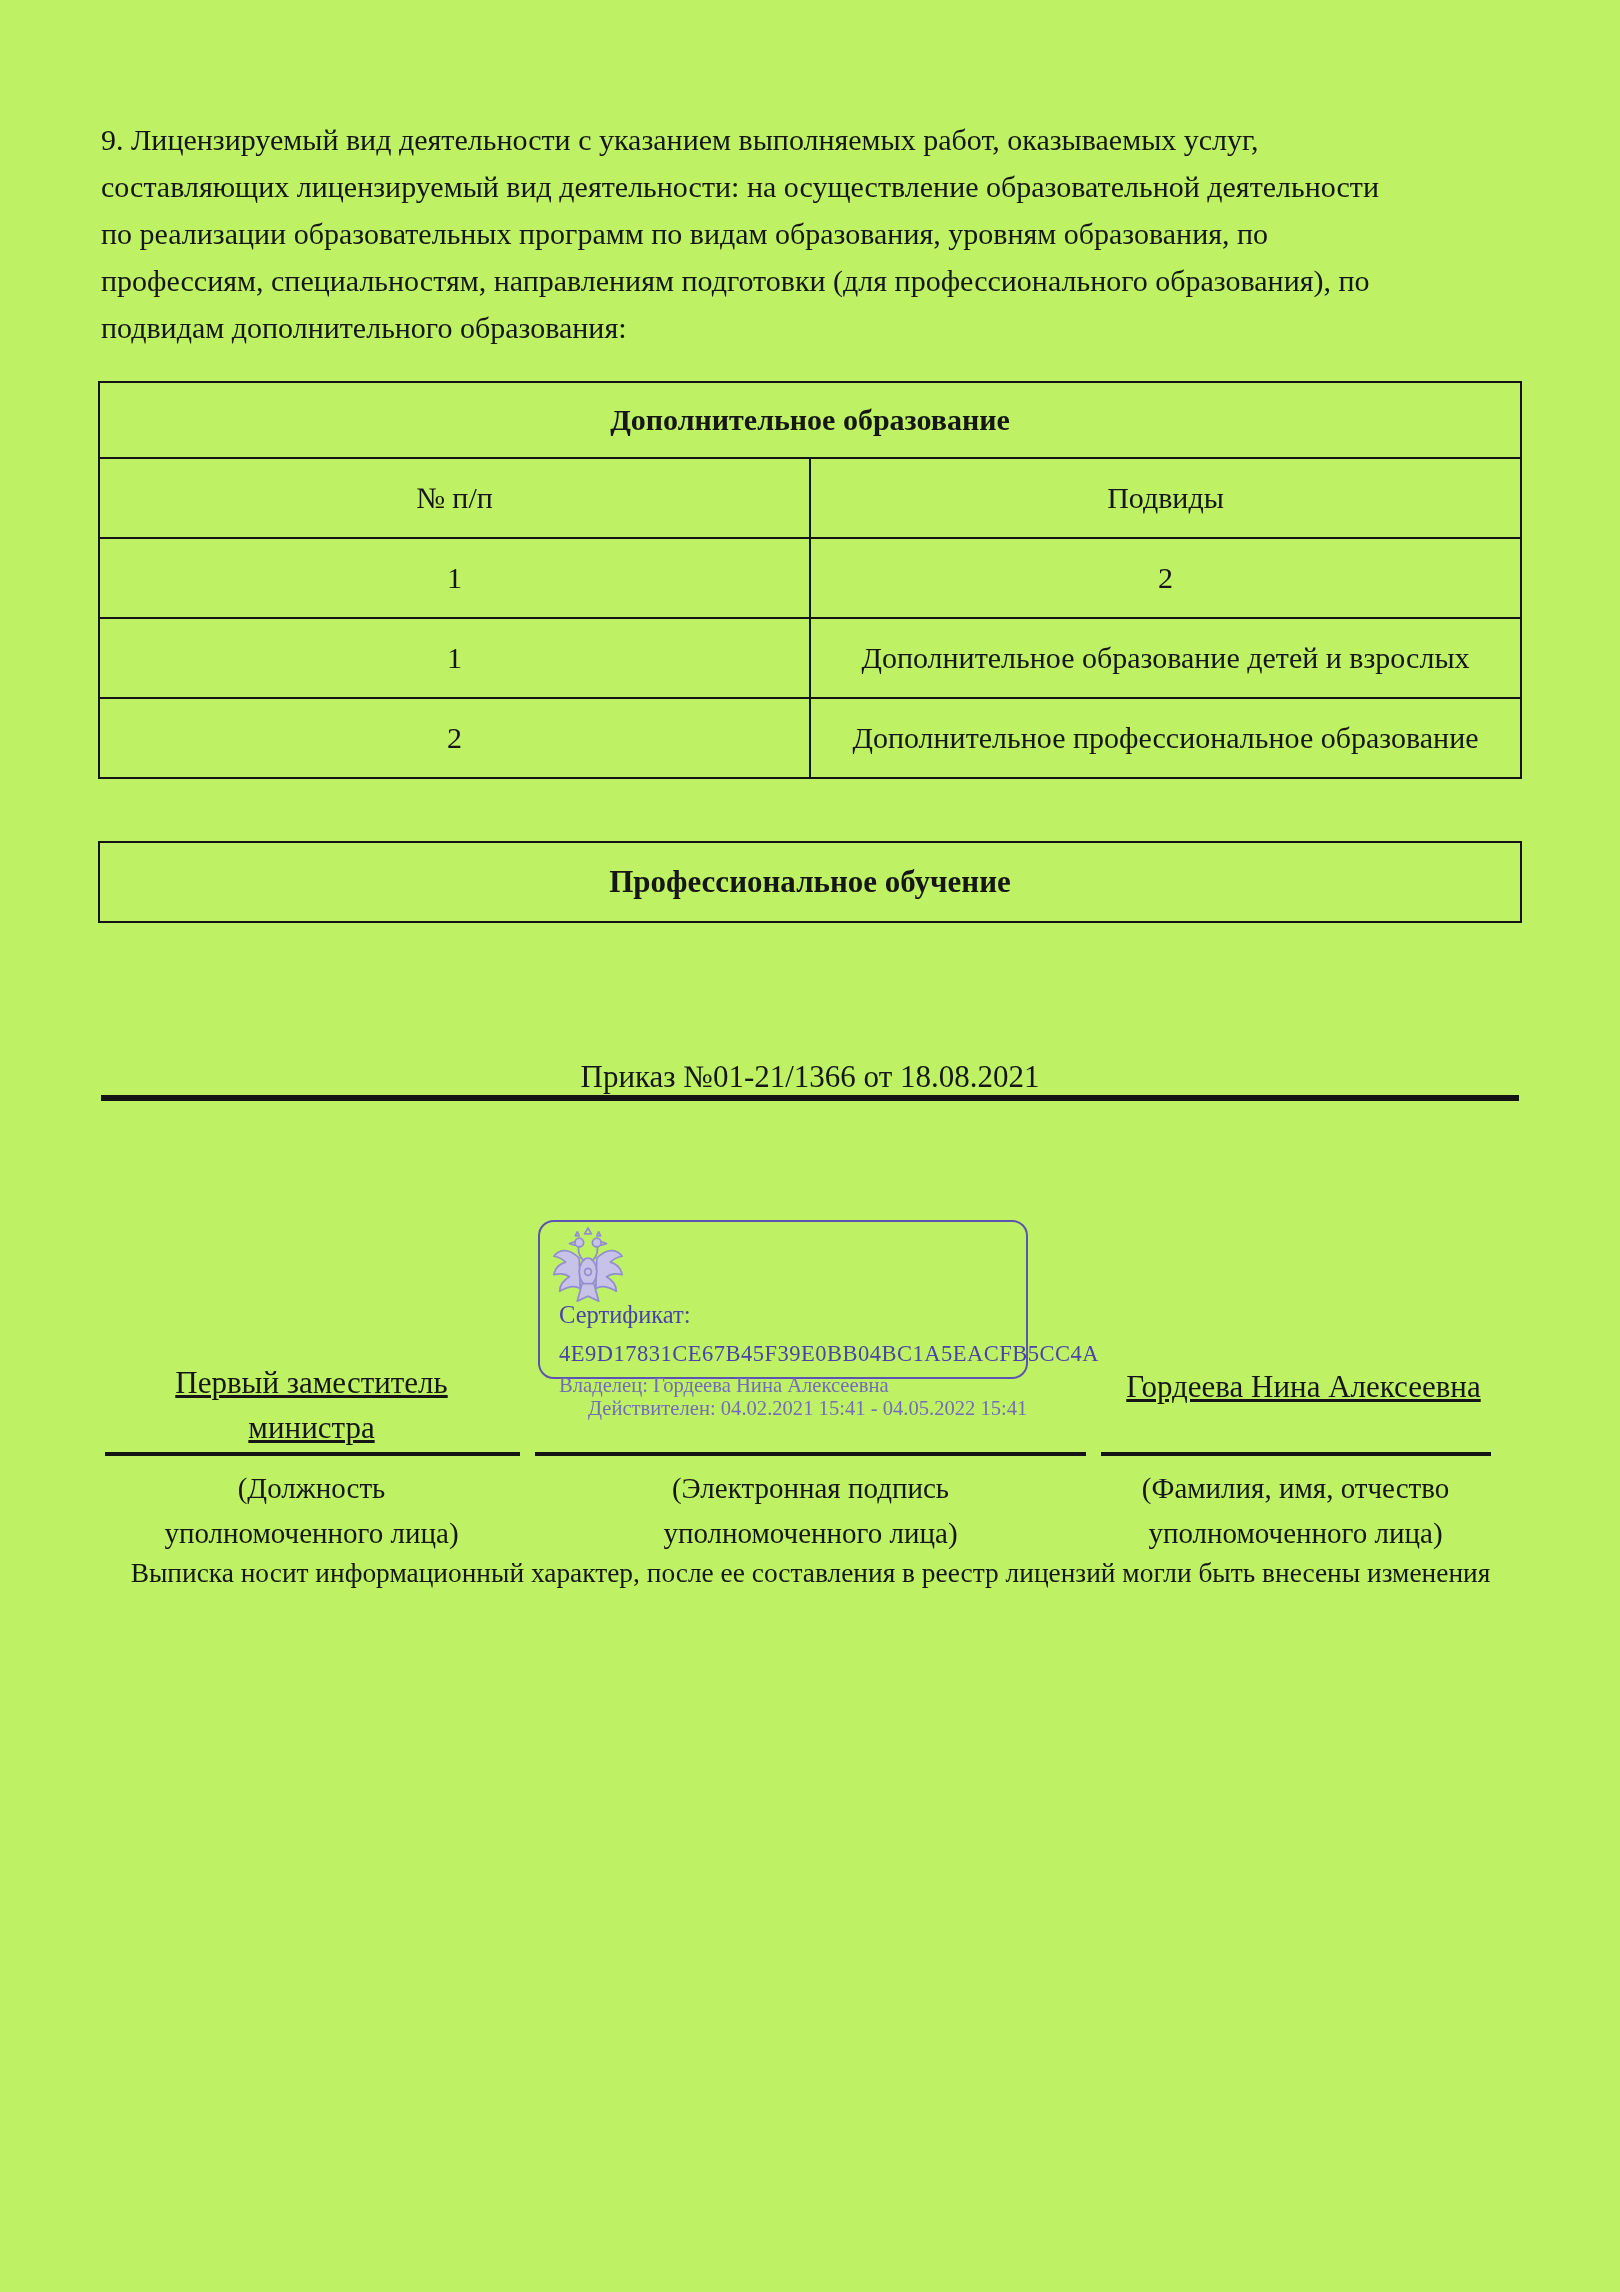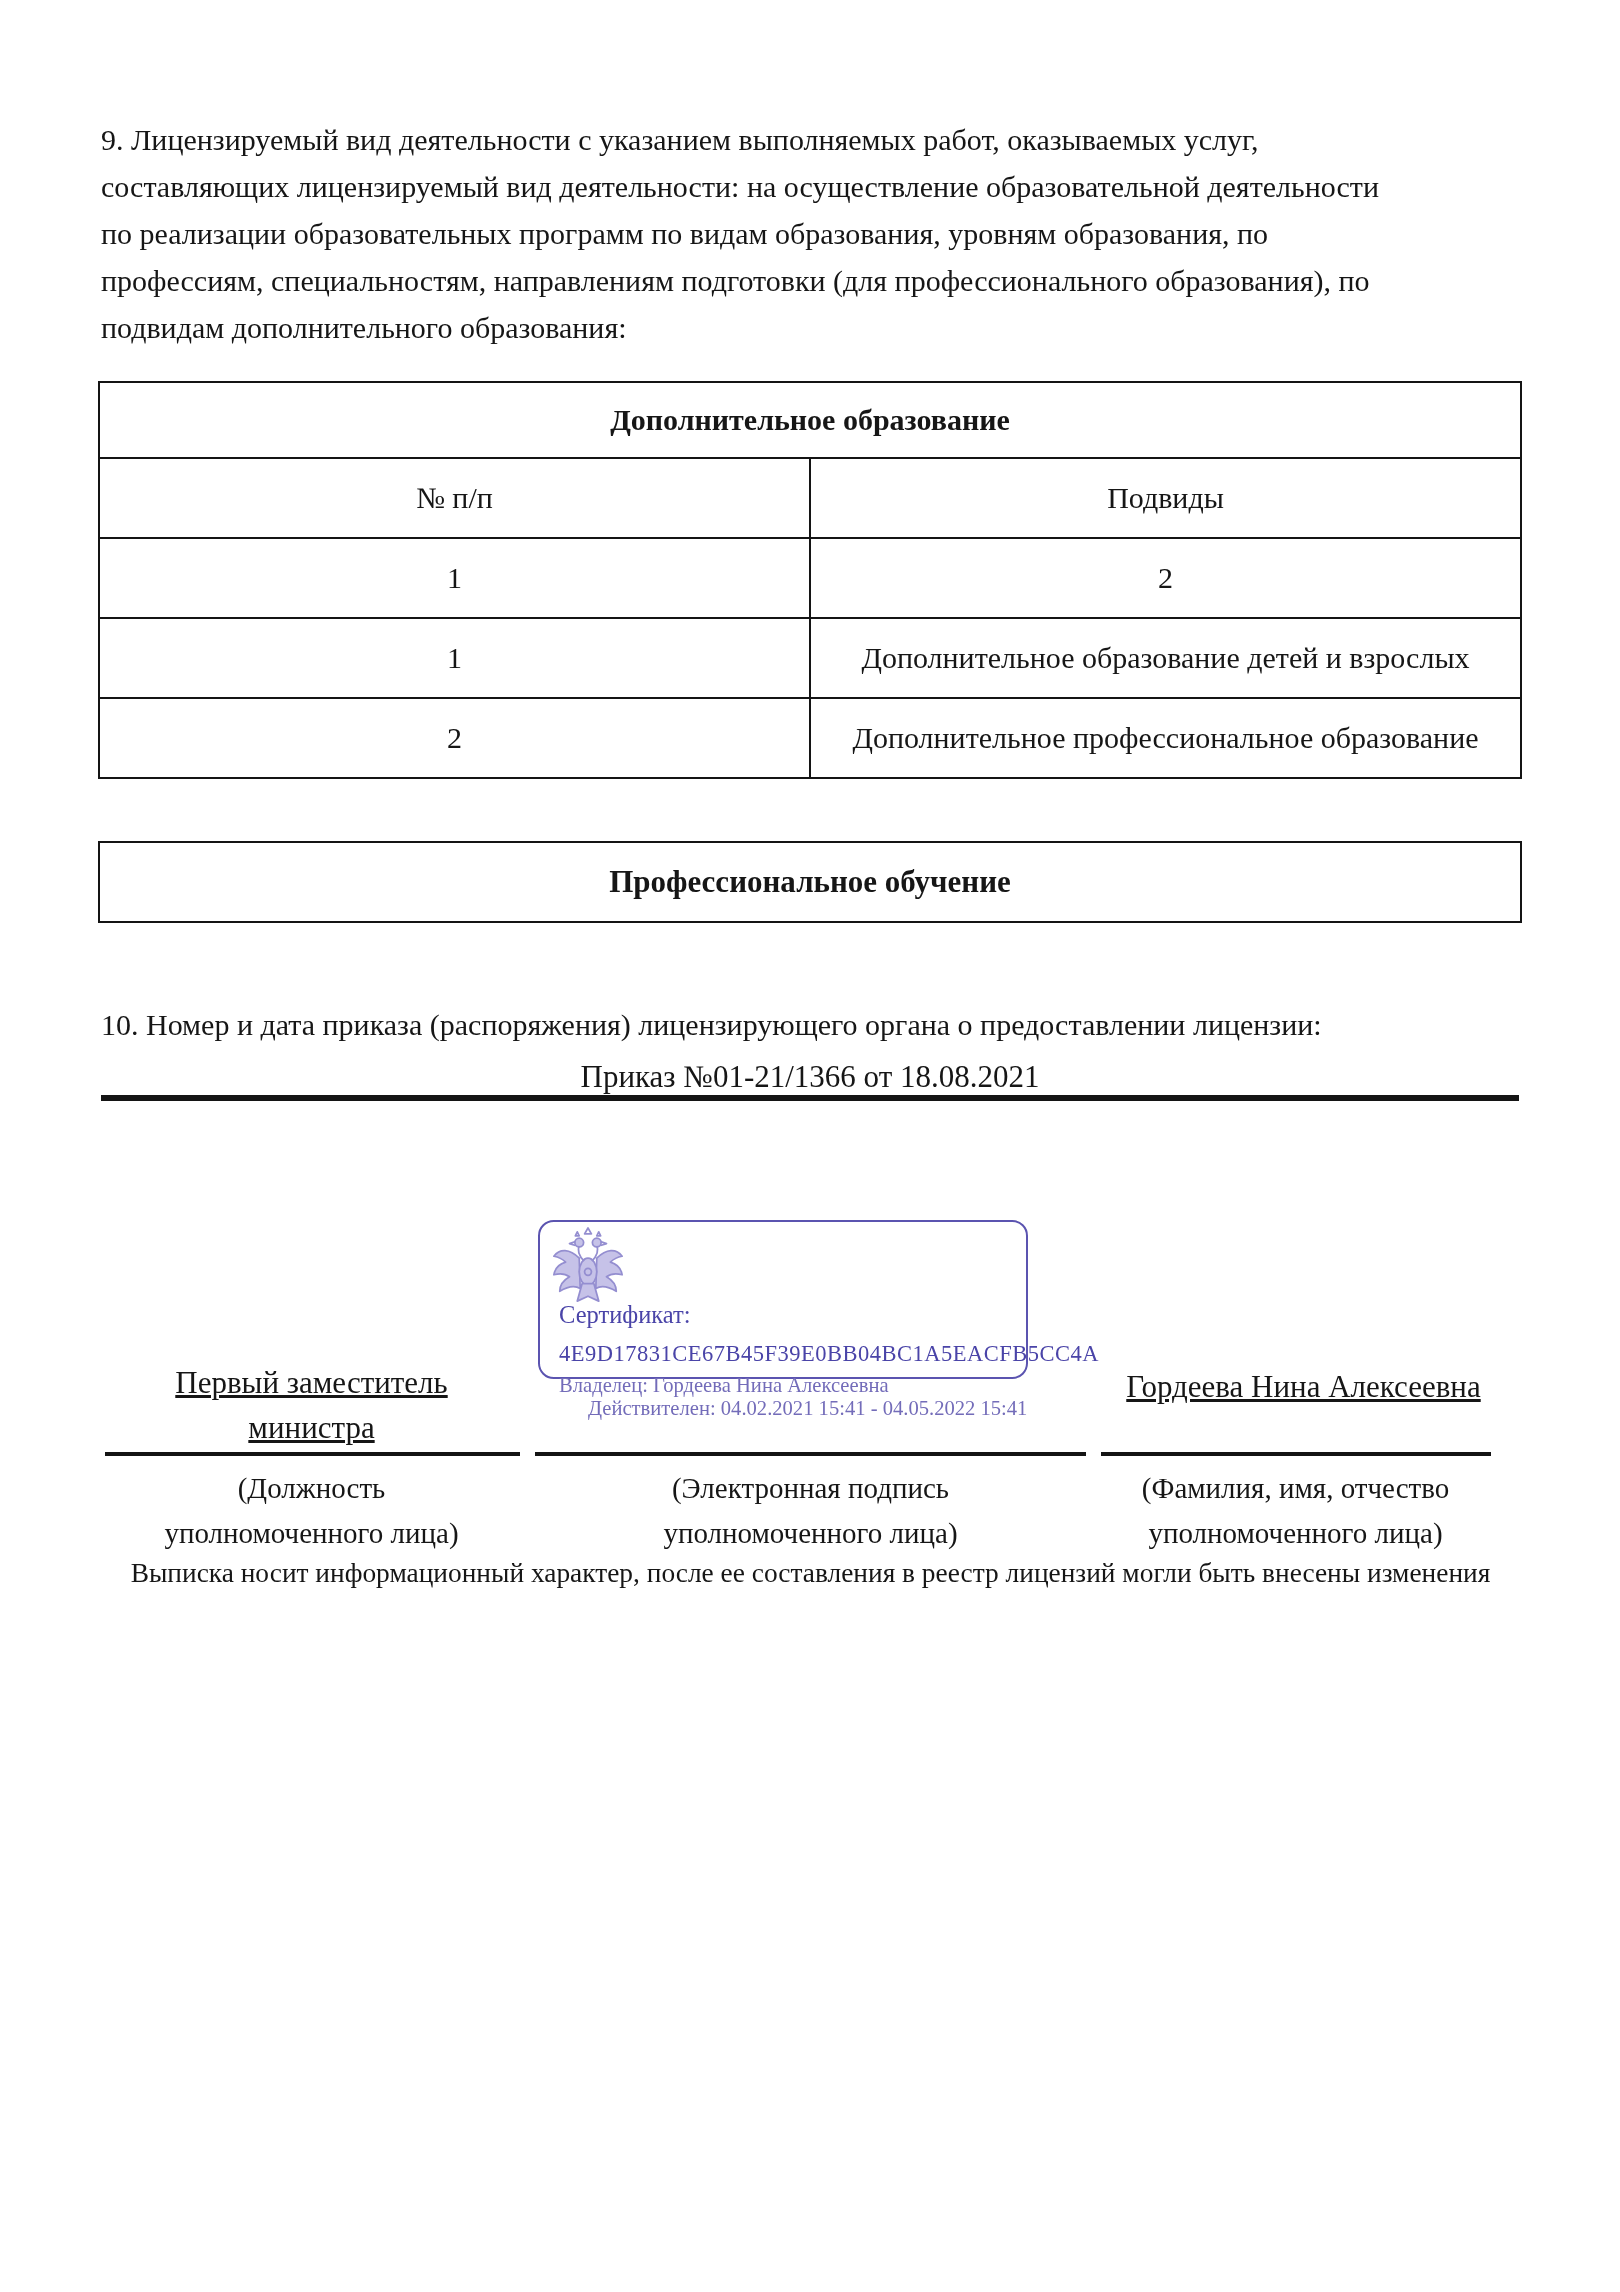--- a/index.html
+++ b/index.html
@@ -1,20 +1,20 @@
 <!DOCTYPE html>
 <html><head>
 <meta charset="utf-8">
 <style>
   html,body { margin:0; padding:0; background:#888; }
   .page {
     position: relative;
     width: 1620px;
     height: 2293px;
-    background: #ffffff;
+    background: #bef264;
     font-family: "Liberation Serif", "DejaVu Serif", serif;
     color: #161616;
     overflow: hidden;
   }
   .abs { position: absolute; }
 
   
   .par9 { left:101px; top:116px; width:1441px; font-size:30px; line-height:47px; }
 
   
@@ -110,21 +110,20 @@
       <td class="t-cell">2</td>
       <td class="t-cell">Дополнительное профессиональное образование</td>
     </tr>
   </tbody>
     </table>
 
   <div class="abs box2">
     <span>Профессиональное обучение</span>
   </div>
 
-  <div class="abs par10">10. Номер и дата приказа (распоряжения) лицензирующего органа о предоставлении лицензии:</div>
   <div class="abs order">Приказ №01-21/1366 от 18.08.2021</div>
   <div class="abs rule10"></div>
 
   <div class="abs stamp-box"></div>
 
   <svg class="abs stamp-eagle" width="78" height="78" viewBox="0 0 78 80">
     <g fill="none" stroke="#948ed0" stroke-width="1.8" stroke-linejoin="round">
       <path d="M30 32 C20 22 10 22 4 30 C10 31 13 33 16 36 C9 38 5 43 4 49 C11 47 16 48 20 51 C13 55 10 60 10 66 C18 61 26 60 31 63 Z" fill="#c6c2e8"></path>
       <path d="M48 32 C58 22 68 22 74 30 C68 31 65 33 62 36 C69 38 73 43 74 49 C67 47 62 48 58 51 C65 55 68 60 68 66 C60 61 52 60 47 63 Z" fill="#c6c2e8"></path>
       <ellipse cx="39" cy="46" rx="9" ry="14" fill="#c6c2e8"></ellipse>

